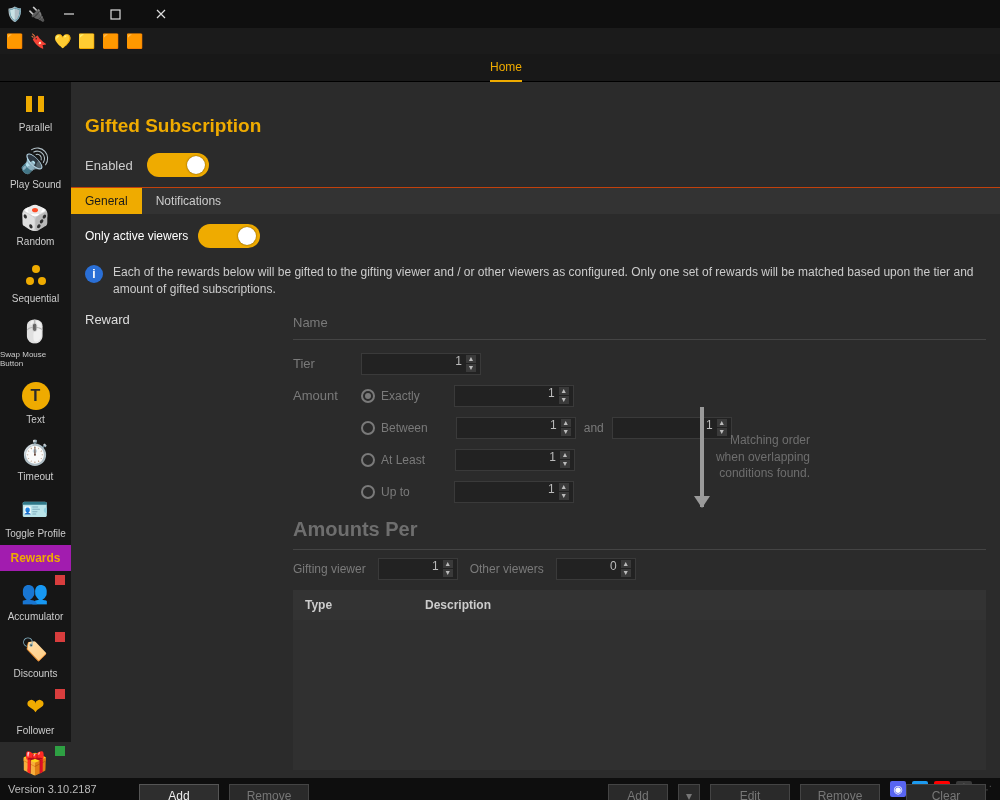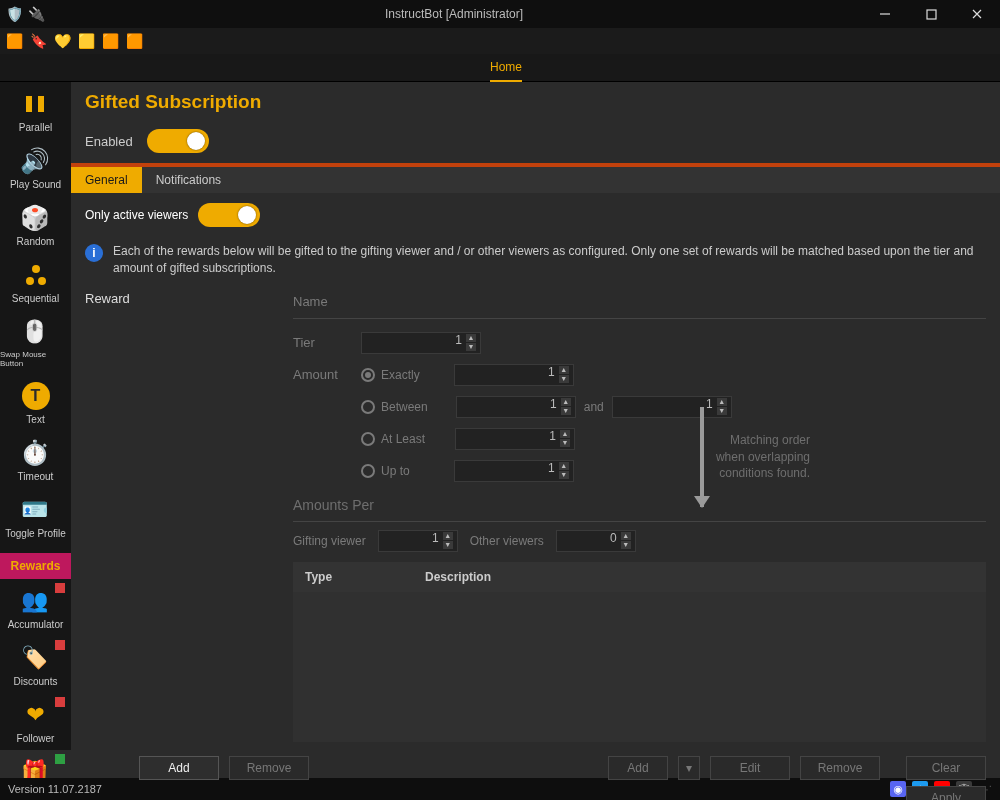--- a/index.html
+++ b/index.html
@@ -31,55 +31,55 @@
   .tabsrow .tab.active { color:#efab00; border-bottom:3px solid #efab00;}
 
   
   .mainwrap { flex:1; display:flex; min-height:0; }
 
   
   .sidebar { width: 71px; background:#161616; display:flex; flex-direction:column; align-items:stretch; overflow:hidden;}
   .sbitem { display:flex; flex-direction:column; align-items:center; justify-content:center; padding:4px 0 6px; color:#ccc; font-size:10px; position:relative;}
   .sbitem .sbicon { width:40px;height:36px; display:flex;align-items:center;justify-content:center;}
   .sbitem.selected { background:#2b2b2b; color:#efab00; font-weight:600;}
-  .sbitem.header { font-size:12px; font-weight:600; color:#efab00; background:#be185d; padding:6px 0;margin-top:8px;}
+  .sbitem.header { font-size:12px; font-weight:600; color:#efab00; background:#a21caf; padding:6px 0;}
   .badge-red { position:absolute; top:4px; right:6px; width:10px;height:10px; background:#d83d3d;}
   .badge-green { position:absolute; top:4px; right:6px; width:10px;height:10px; background:#2ea043;}
 
   
   .content { flex:1; background:#2b2b2b; display:flex; flex-direction:column; min-width:0;}
-  .page-title-row { padding:9px 14px 4px; }
+  .page-title-row { padding:9px 14px 4px;margin-top:24px; }
   .page-title { color:#efab00; font-size:19px; font-weight:600;}
   .title-underline { height:3px; background: linear-gradient(to right, #efab00 60%, #efab00); margin:2px 14px 0;}
   .enable-row { padding:10px 14px; display:flex; align-items:center; gap:14px; color:#ccc; font-size:13px;}
 
   .toggle { width:62px; height:24px; background:#efab00; border-radius:12px; position:relative; }
   .toggle .knob { position:absolute; width:18px;height:18px;top:3px; right:4px; background:#fff; border-radius:50%; box-shadow:0 0 2px rgba(0,0,0,.6);}
 
-  .subtabs { display:flex; background:#333; border-top:4px solid #c2410c; }
+  .subtabs { display:flex; background:#333; border-top:1px solid #c2410c; }
   .subtab { padding:6px 14px; font-size:12px; color:#ccc; cursor:pointer;}
   .subtab.active{ background:#efab00; color:#1a1a1a;}
 
   .filters { display:flex; align-items:flex-end; gap:10px; padding:10px 14px;}
   .filter-chip { display:flex; align-items:center; gap:10px; color:#fff; font-size:12px;}
   .dashed-box { border:2px dashed #e6e6e6; padding:4px 10px 4px 10px; display:flex; align-items:center; gap:10px;}
 
   .info-row { display:flex; gap:10px; padding:6px 14px 12px; align-items:flex-start; font-size:12px; color:#ccc; line-height:1.4;}
   .info-icon { width:18px;height:18px; border-radius:50%; background:#2a6fd6; color:#fff; font-weight:700;display:flex;align-items:center;justify-content:center;font-size:12px; flex-shrink:0; margin-top:1px;}
 
   .rewardgrid { padding:0 14px; display:grid; grid-template-columns: 200px 1fr; gap:8px; }
   .rewardgrid .col-label { color:#ddd; font-size:13px; padding-top:2px;}
   .rewardform { color:#7a7a7a; }
   .form-row { display:flex; align-items:center; gap:8px; padding:5px 0;}
   .form-row .lbl { width:60px; color:#7a7a7a; font-size:13px;}
   .sublbl { color:#7a7a7a; font-size:12px; display:flex; align-items:center; gap:6px;}
   .numbox { background:#222; border:1px solid #3a3a3a; height:22px; width:120px; color:#bbb; text-align:right; padding:0 18px 0 6px; font-size:12px; position:relative;}
   .spin { position:absolute; right:2px; top:1px; width:12px; display:flex; flex-direction:column; gap:1px;}
   .spin .ar { width:10px;height:8px; background:#3a3a3a; font-size:7px; line-height:8px; text-align:center; color:#bbb;}
-  .section-title { color:#6e6e6e; font-size:14px; font-weight:400; padding:10px 0 4px; }
+  .section-title { color:#6e6e6e; font-size:20px; font-weight:700; padding:10px 0 4px; }
   .divider { border:none; border-top:1px solid #444; margin:4px 0 8px;}
   .amounts-row { display:flex; align-items:center; gap:12px; color:#7a7a7a; font-size:12px;}
   .table-head { display:flex; background:#333; margin-top:10px; color:#ccc; font-size:12px; font-weight:600;}
   .table-head .th { padding:8px 12px;}
   .table-body { background:#303030; height:150px;}
 
   .matching-note { color:#6e6e6e; font-size:12px; line-height:1.4;}
   .matching-wrap { position:absolute; right:190px; top:325px; display:flex; align-items:center; gap:12px;text-align:right;}
   .arrow-down-long { width:4px; height:100px; background:#9a9a9a; position:relative;}
   .arrow-down-long::after{content:"";position:absolute;bottom:-1px;left:-6px;border-left:8px solid transparent;border-right:8px solid transparent;border-top:12px solid #9a9a9a;}
@@ -101,21 +101,20 @@
 
 </style>
 </head>
 <body>
 
 <div class="titlebar">
   <div class="titlebar-left">
     <div class="tb-icon">🛡️</div>
     <div class="tb-icon" style="color:#d94343">🔌</div>
   </div>
-  <div class="titlebar-title">InstructBot [Administrator]</div>
   <div class="winbtns">
     <div class="winbtn">
       <svg width="12" height="12" viewBox="0 0 12 12">
           <path d="M1 6h10" stroke="#ddd" stroke-width="1.2"></path>
         </svg>
     </div>
     <div class="winbtn">
       <svg width="11" height="11" viewBox="0 0 11 11">
           <rect x="1" y="1" width="9" height="9" fill="none" stroke="#ddd" stroke-width="1.2"></rect>
         </svg>
@@ -360,21 +359,21 @@
       <div style="width:6px"></div>
       <div class="btn disabled">Clear</div>
     </div>
     <div class="btnrow" style="padding-top:0;margin-top:-8px;justify-content:flex-end">
       <div class="btn disabled">Apply</div>
     </div>
   </div>
 </div>
 
 <div class="statusbar">
-  <span>Version 11.07.2187</span>
+  <span>Version 3.10.2187</span>
   <div class="right">
     <div class="sqicon discord">◉</div>
     <div class="sqicon twitter">✦</div>
     <div class="sqicon youtube">▶</div>
     <div class="sqicon last">🛡</div>
     <span style="color:#555;font-size:10px;margin-left:4px">⋰</span>
   </div>
 </div>
 
 </body></html>

